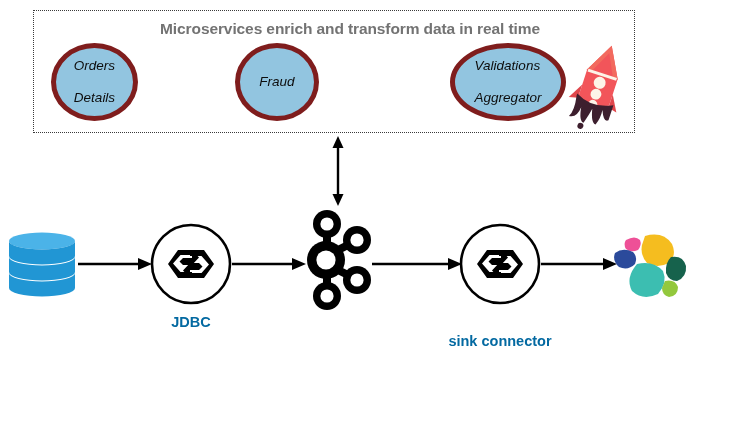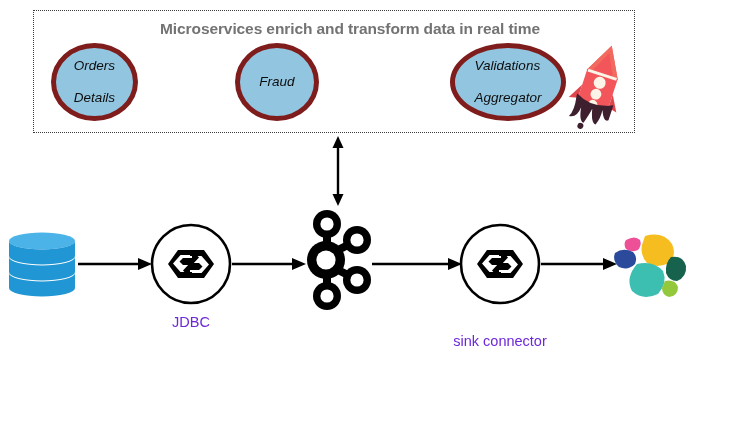--- a/index.html
+++ b/index.html
@@ -113,23 +113,24 @@
     top: 136px;
     width: 22px;
     height: 70px;
   }
 
   
   .caption {
     position: absolute;
     text-align: center;
     font-size: 14.5px;
-    color: #6d28d9;
+    color: #0369a1;
     line-height: 1.32;
     white-space: nowrap;
+    font-weight: bold;
   }
   #caption-jdbc { left: 111px; top: 313px; width: 160px; }
   #caption-es   { left: 420px; top: 313px; width: 160px; }
 </style>
 </head>
 <body>
 
 <div id="stage">
 
   <div id="ms-panel">

